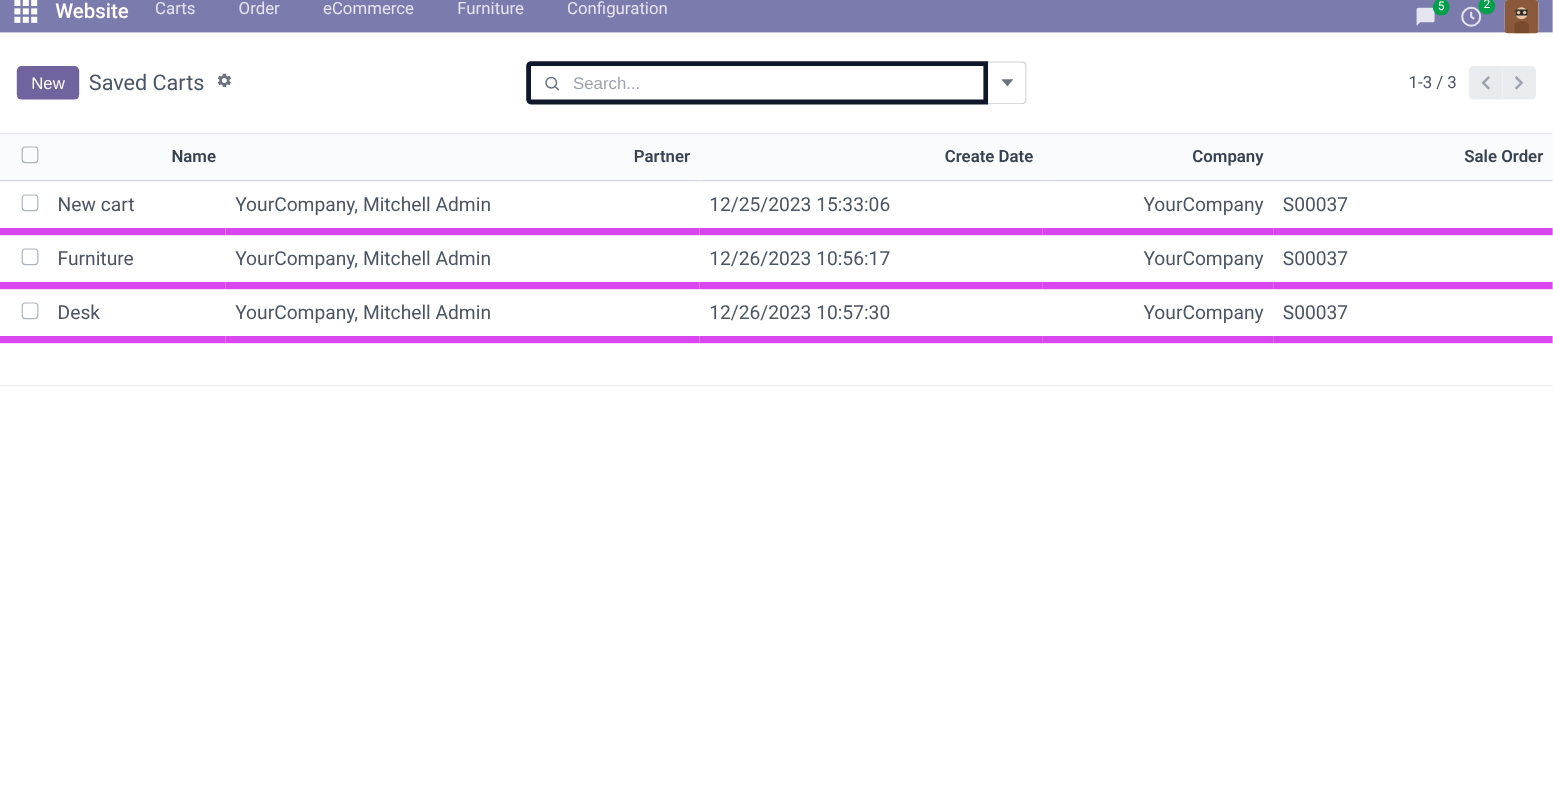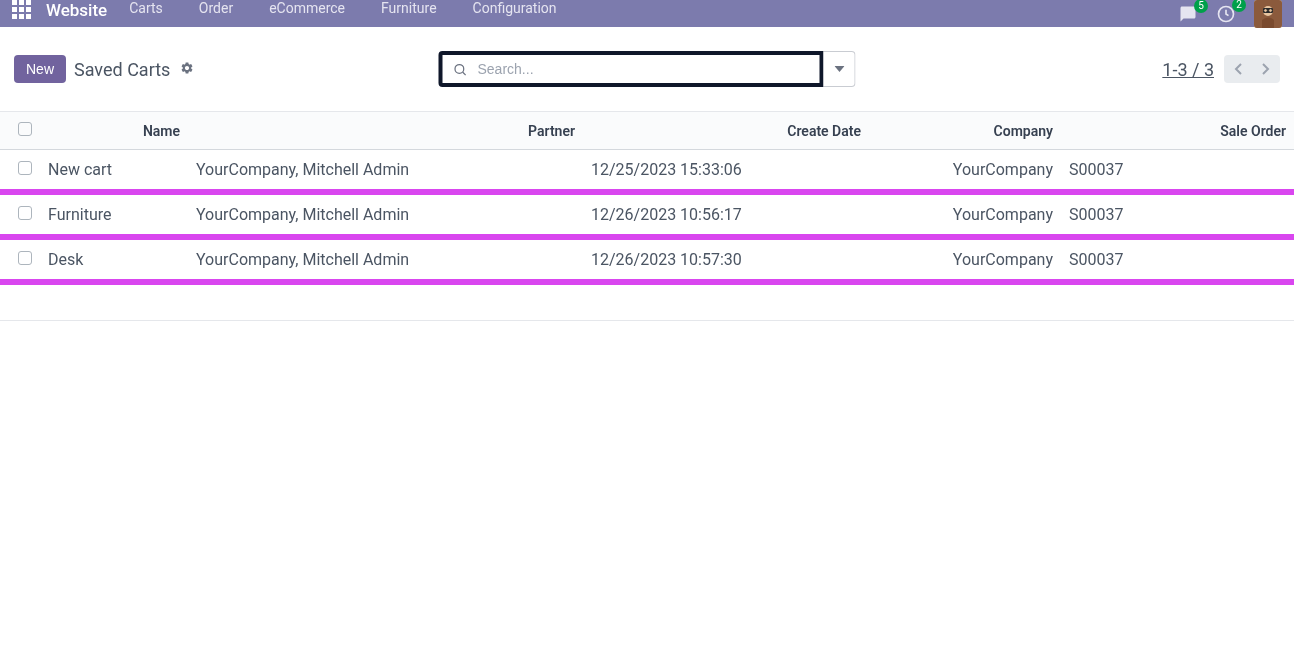--- a/index.html
+++ b/index.html
@@ -137,21 +137,21 @@
     justify-content: center;
     background: #fff;
     cursor: pointer;
   }
   .cp-right {
     margin-left: auto;
     display: flex;
     align-items: center;
     gap: 10px;
   }
-  .pager-text { color: #4b5563; font-size: 18px; text-decoration: underline; }
+  .pager-text { color: #4b5563; font-size: 14px; }
   .pager-btns { display: flex; gap: 0; }
   .pager-btn {
     width: 28px; height: 28px;
     background: #e9ecef;
     border: none;
     display: flex;
     align-items: center;
     justify-content: center;
     cursor: pointer;
     color: #9ca3af;

